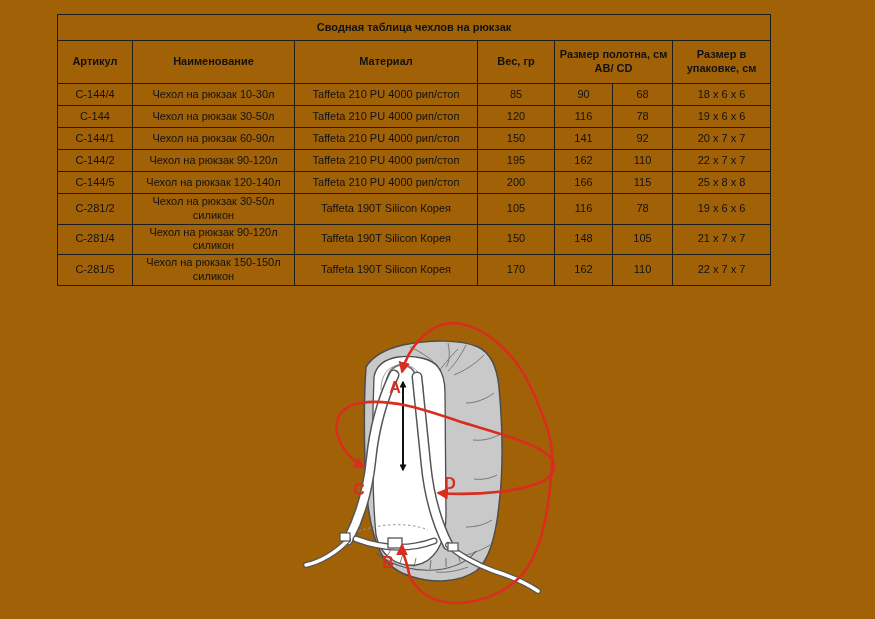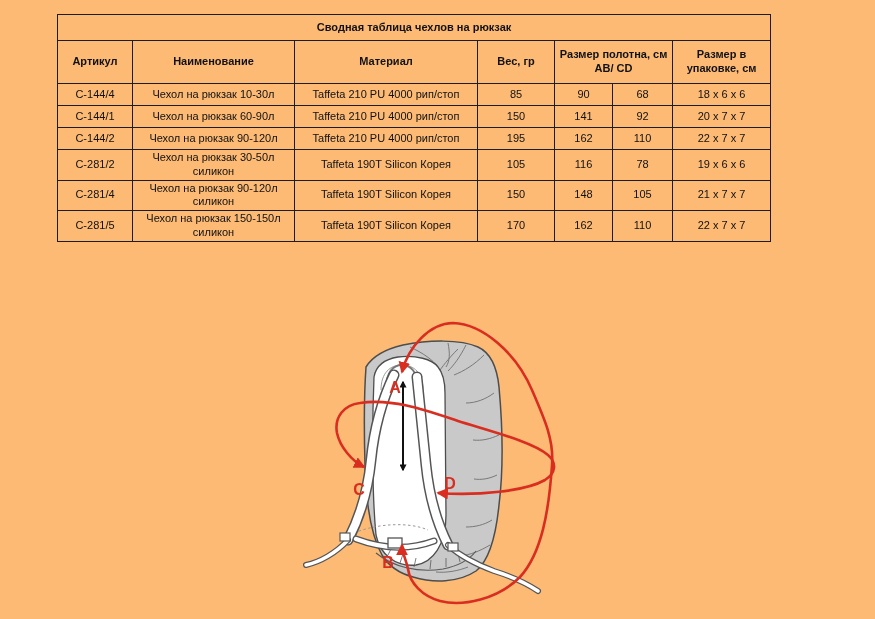--- a/index.html
+++ b/index.html
@@ -1,16 +1,16 @@
 <!DOCTYPE html>
 <html><head>
 <meta charset="utf-8">
 <style>
   html,body{margin:0;padding:0;background:#fff;}
-  .page{position:relative;width:875px;height:619px;background:#fdba74;overflow:hidden;
+  .page{position:relative;width:875px;height:619px;background:#a16207;overflow:hidden;
         font-family:"Liberation Sans",sans-serif;color:#111;}
   table.spec{position:absolute;left:57px;top:14px;width:713px;border-collapse:collapse;table-layout:fixed;}
   table.spec th,table.spec td{border:1px solid #1d1d1d;text-align:center;vertical-align:middle;
         padding:1px 3px;font-size:11px;line-height:1.25;overflow:hidden;}
   th.title-cell{height:23px;font-size:13px;font-weight:bold;}
   tr.head-row th{height:40px;font-weight:bold;font-size:11px;}
   tbody.rows td{height:19px;font-weight:normal;}
   .two-line span{display:block;}
   svg text{font-family:"Liberation Sans",sans-serif;font-weight:bold;}
 </style>
@@ -52,36 +52,54 @@
         <tr>
           <td>C-144/4</td>
           <td>Чехол на рюкзак 10-30л</td>
           <td>Taffeta 210 PU 4000 рип/стоп</td>
           <td>85</td>
           <td>90</td>
           <td>68</td>
           <td>18 x 6 x 6</td>
         </tr>
         <tr>
+          <td>C-144</td>
+          <td>Чехол на рюкзак 30-50л</td>
+          <td>Taffeta 210 PU 4000 рип/стоп</td>
+          <td>120</td>
+          <td>116</td>
+          <td>78</td>
+          <td>19 x 6 x 6</td>
+        </tr>
+        <tr>
           <td>C-144/1</td>
           <td>Чехол на рюкзак 60-90л</td>
           <td>Taffeta 210 PU 4000 рип/стоп</td>
           <td>150</td>
           <td>141</td>
           <td>92</td>
           <td>20 x 7 x 7</td>
         </tr>
         <tr>
           <td>C-144/2</td>
           <td>Чехол на рюкзак 90-120л</td>
           <td>Taffeta 210 PU 4000 рип/стоп</td>
           <td>195</td>
           <td>162</td>
           <td>110</td>
           <td>22 x 7 x 7</td>
+        </tr>
+        <tr>
+          <td>C-144/5</td>
+          <td>Чехол на рюкзак 120-140л</td>
+          <td>Taffeta 210 PU 4000 рип/стоп</td>
+          <td>200</td>
+          <td>166</td>
+          <td>115</td>
+          <td>25 x 8 x 8</td>
         </tr>
         <tr>
           <td>C-281/2</td>
           <td>Чехол на рюкзак 30-50л силикон</td>
           <td>Taffeta 190T Silicon Корея</td>
           <td>105</td>
           <td>116</td>
           <td>78</td>
           <td>19 x 6 x 6</td>
         </tr>

